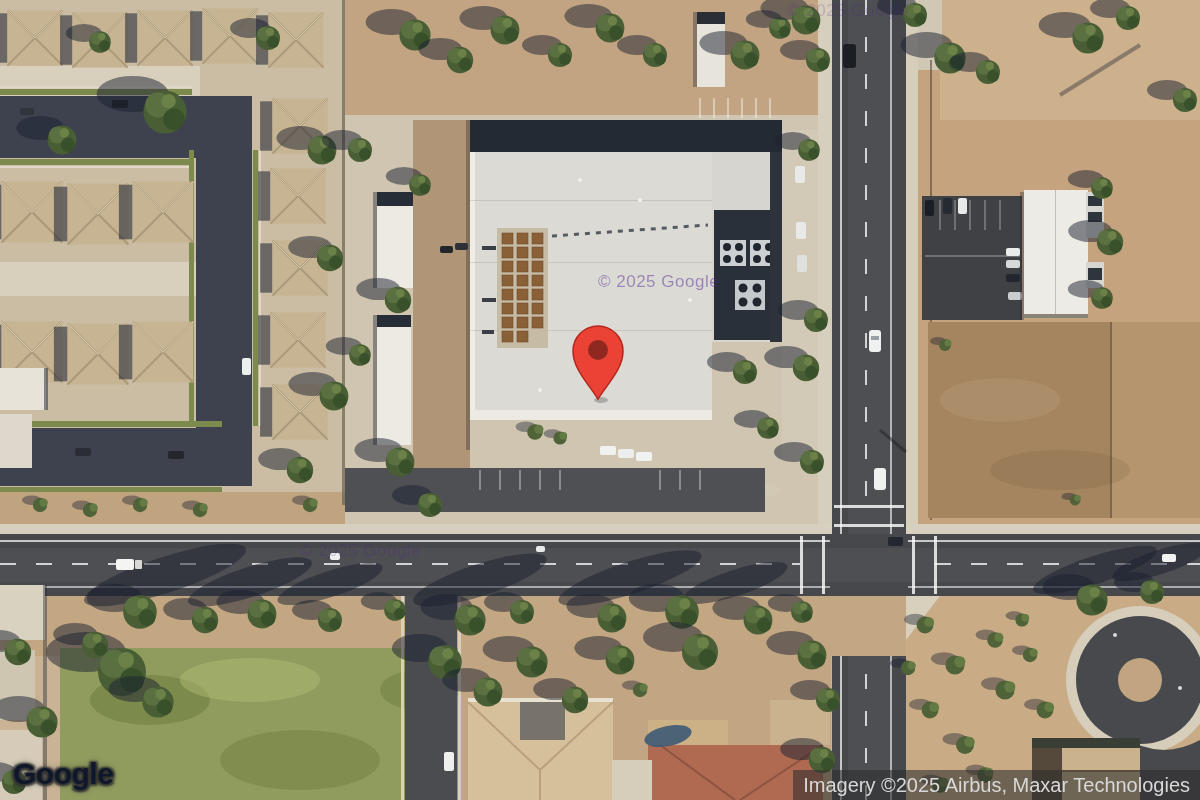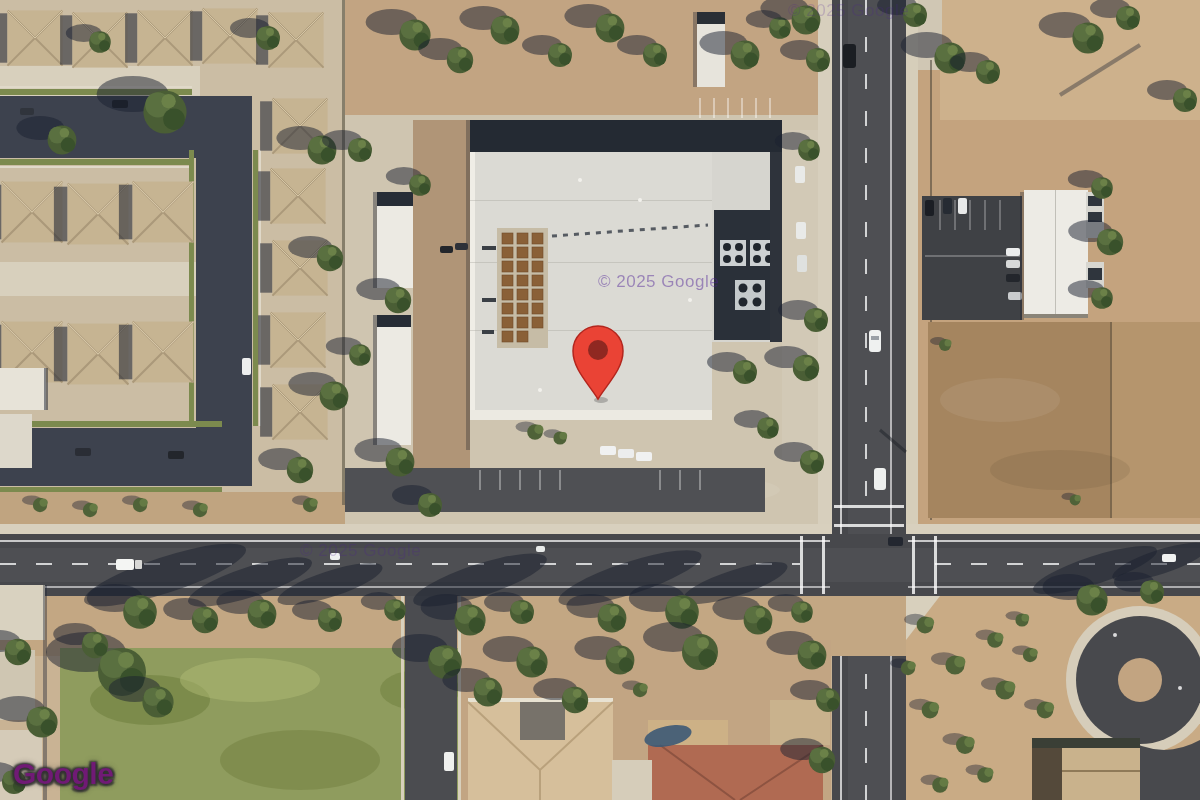--- a/index.html
+++ b/index.html
@@ -5,21 +5,21 @@
   html,body{margin:0;padding:0;background:#222;}
   #stage{position:relative;width:1200px;height:800px;overflow:hidden;
          font-family:"Liberation Sans",sans-serif;background:#c9b394;}
   #stage svg{position:absolute;left:0;top:0;}
   .watermark{position:absolute;color:#4c1d95;font-size:17px;letter-spacing:.5px;
              pointer-events:none;white-space:nowrap;}
   .wm-center{left:598px;top:272px;opacity:.45;}
   .wm-road{left:300px;top:541px;opacity:.22;}
   .wm-top{left:788px;top:1px;opacity:.20;}
   .google-logo{position:absolute;left:13px;bottom:9px;font-size:30px;font-weight:bold;
-               color:#701a75;letter-spacing:-.5px;
+               color:#0f172a;letter-spacing:-.5px;
                text-shadow:-2px -1px 2px rgba(50,50,50,.85),2px -1px 2px rgba(50,50,50,.85),
                            -2px 2px 2px rgba(50,50,50,.85),2px 2px 2px rgba(50,50,50,.85),
                            0 0 6px rgba(40,40,40,.8);}
   .attribution{position:absolute;right:0;bottom:0;height:30px;line-height:30px;
                padding:0 10px;background:rgba(45,45,45,.58);color:#d8d8d8;
                font-size:20px;white-space:nowrap;}
 </style>
 </head>
 <body>
 
@@ -472,14 +472,15 @@
     <circle cy="-2" r="10" opacity="0.85" fill="#7F231D"></circle>
   </g>
 </svg>
 
 <div class="watermark wm-center">© 2025 Google</div>
 <div class="watermark wm-road">© 2025 Google</div>
 <div class="watermark wm-top">© 2025 Google</div>
 
 <div class="google-logo">Google</div>
 
+<div class="attribution">Imagery ©2025 Airbus, Maxar Technologies</div>
 
 </div>
 
 </body></html>

